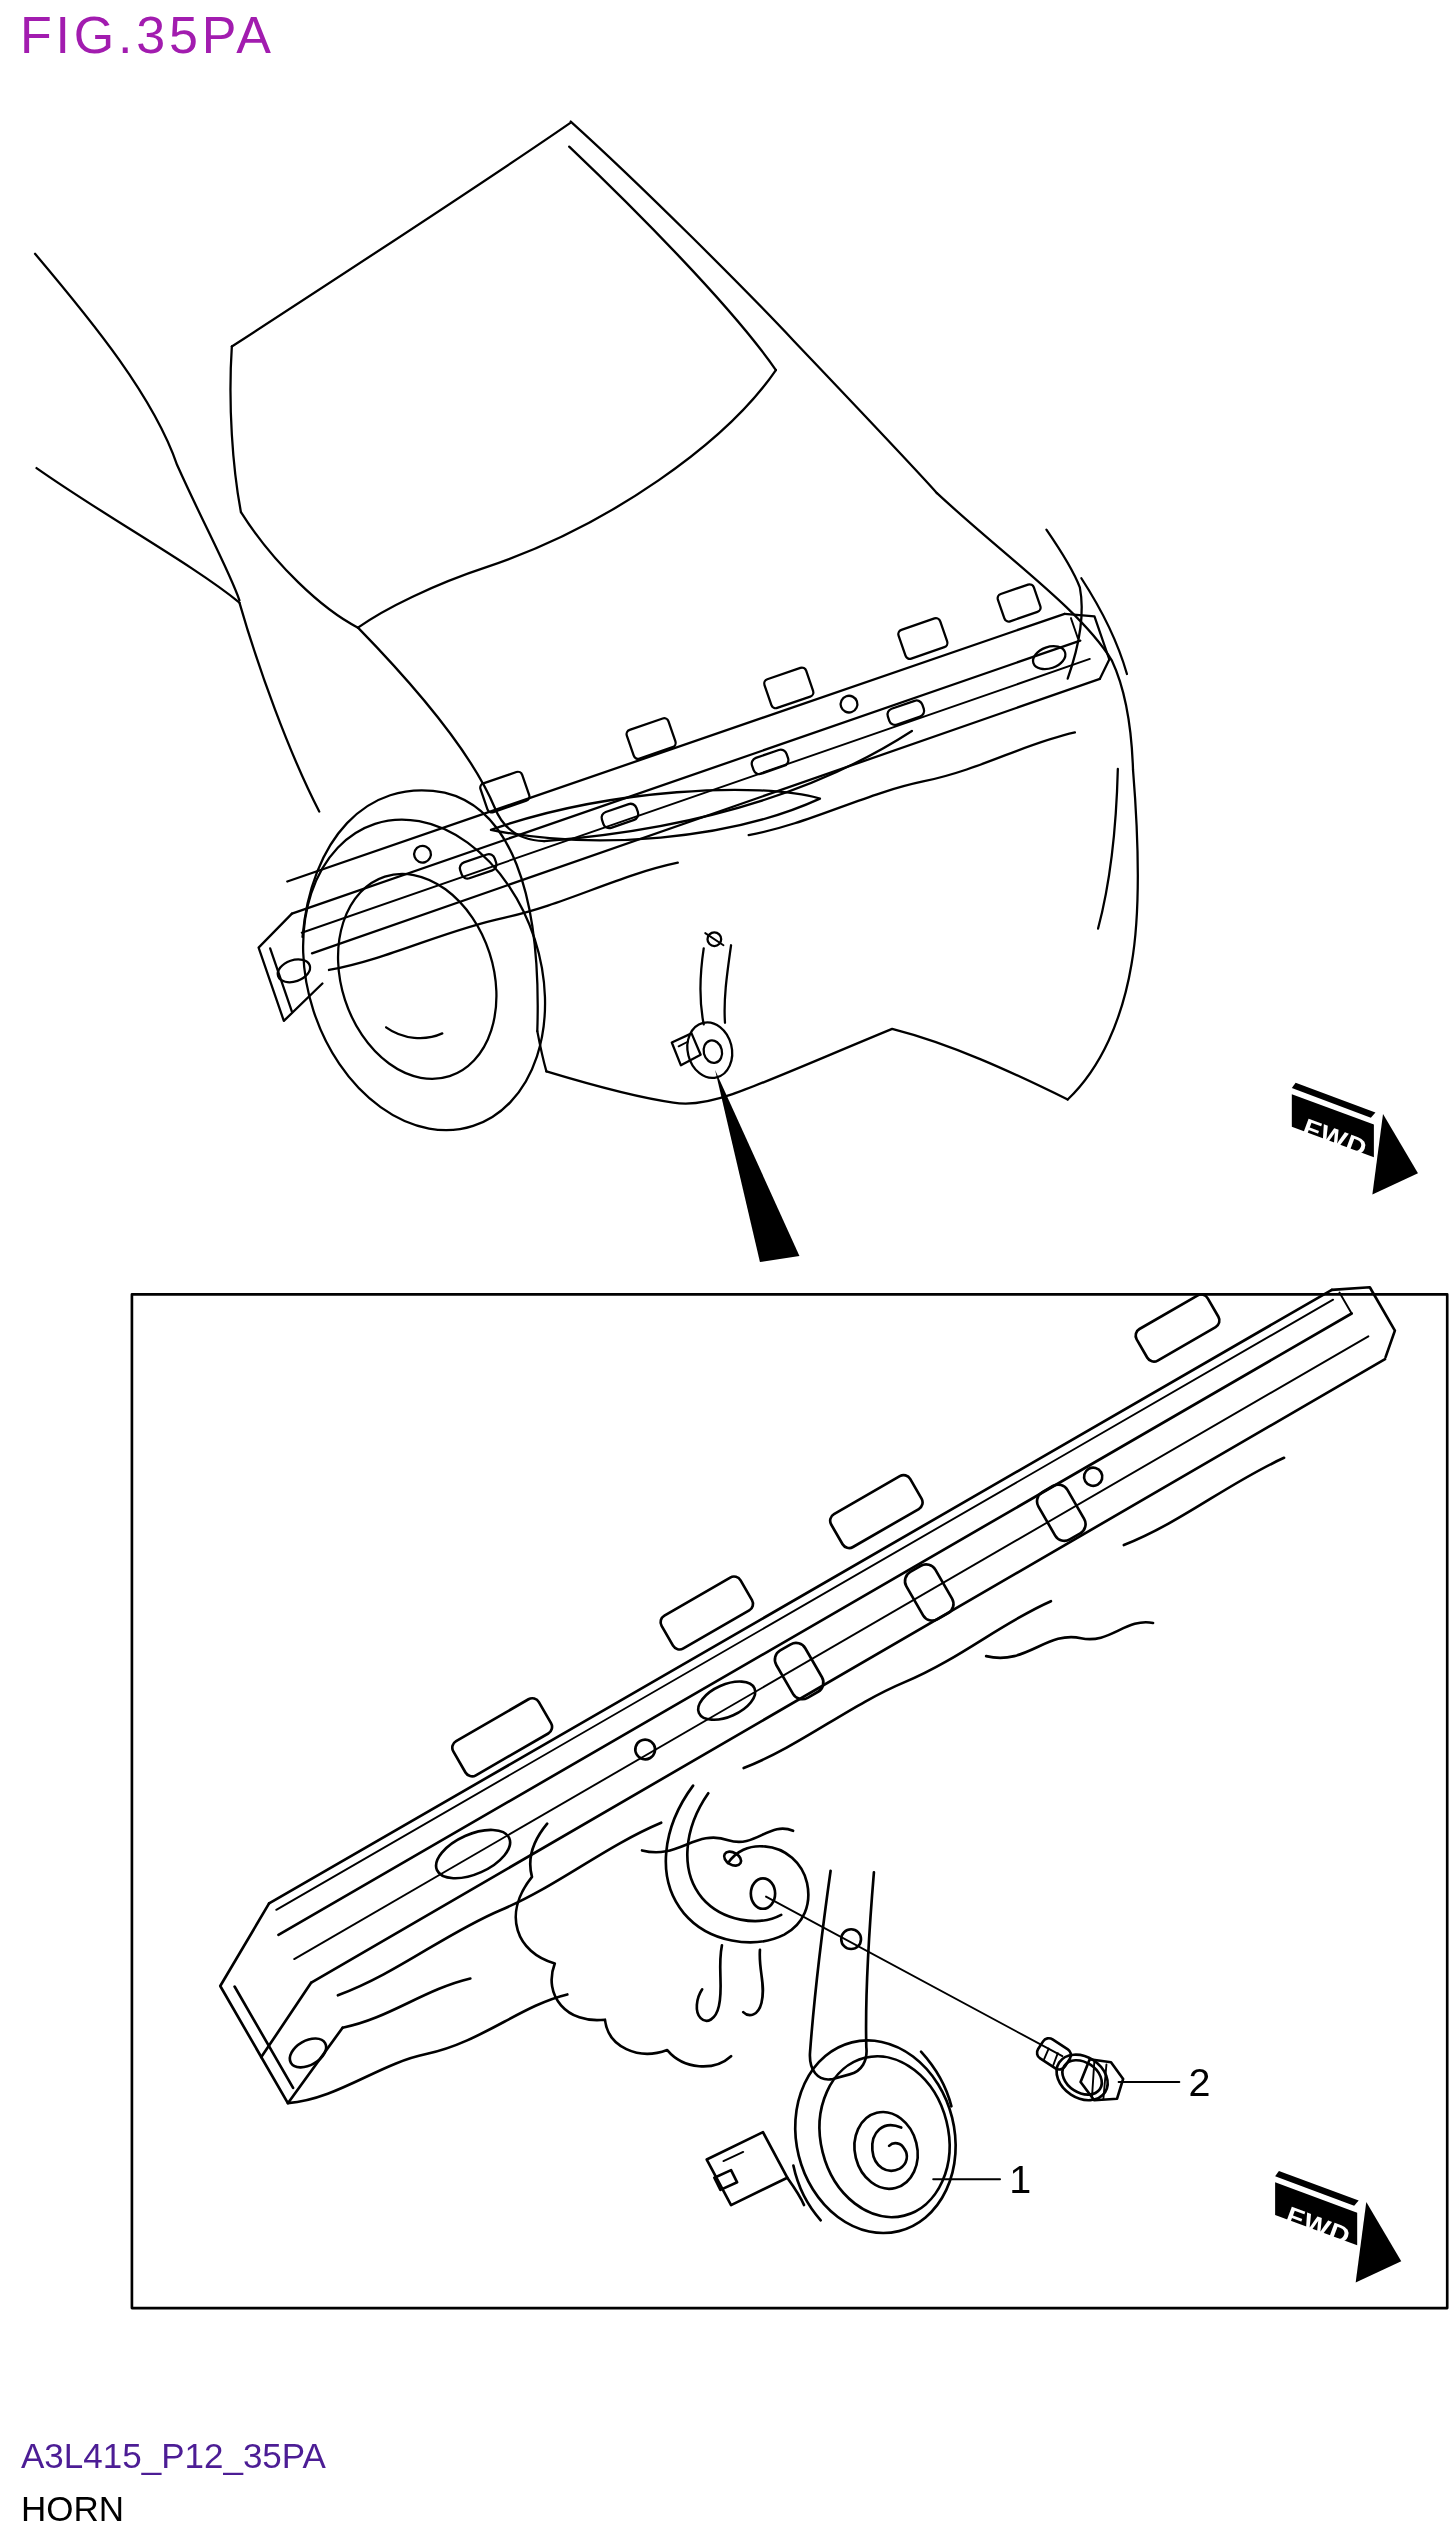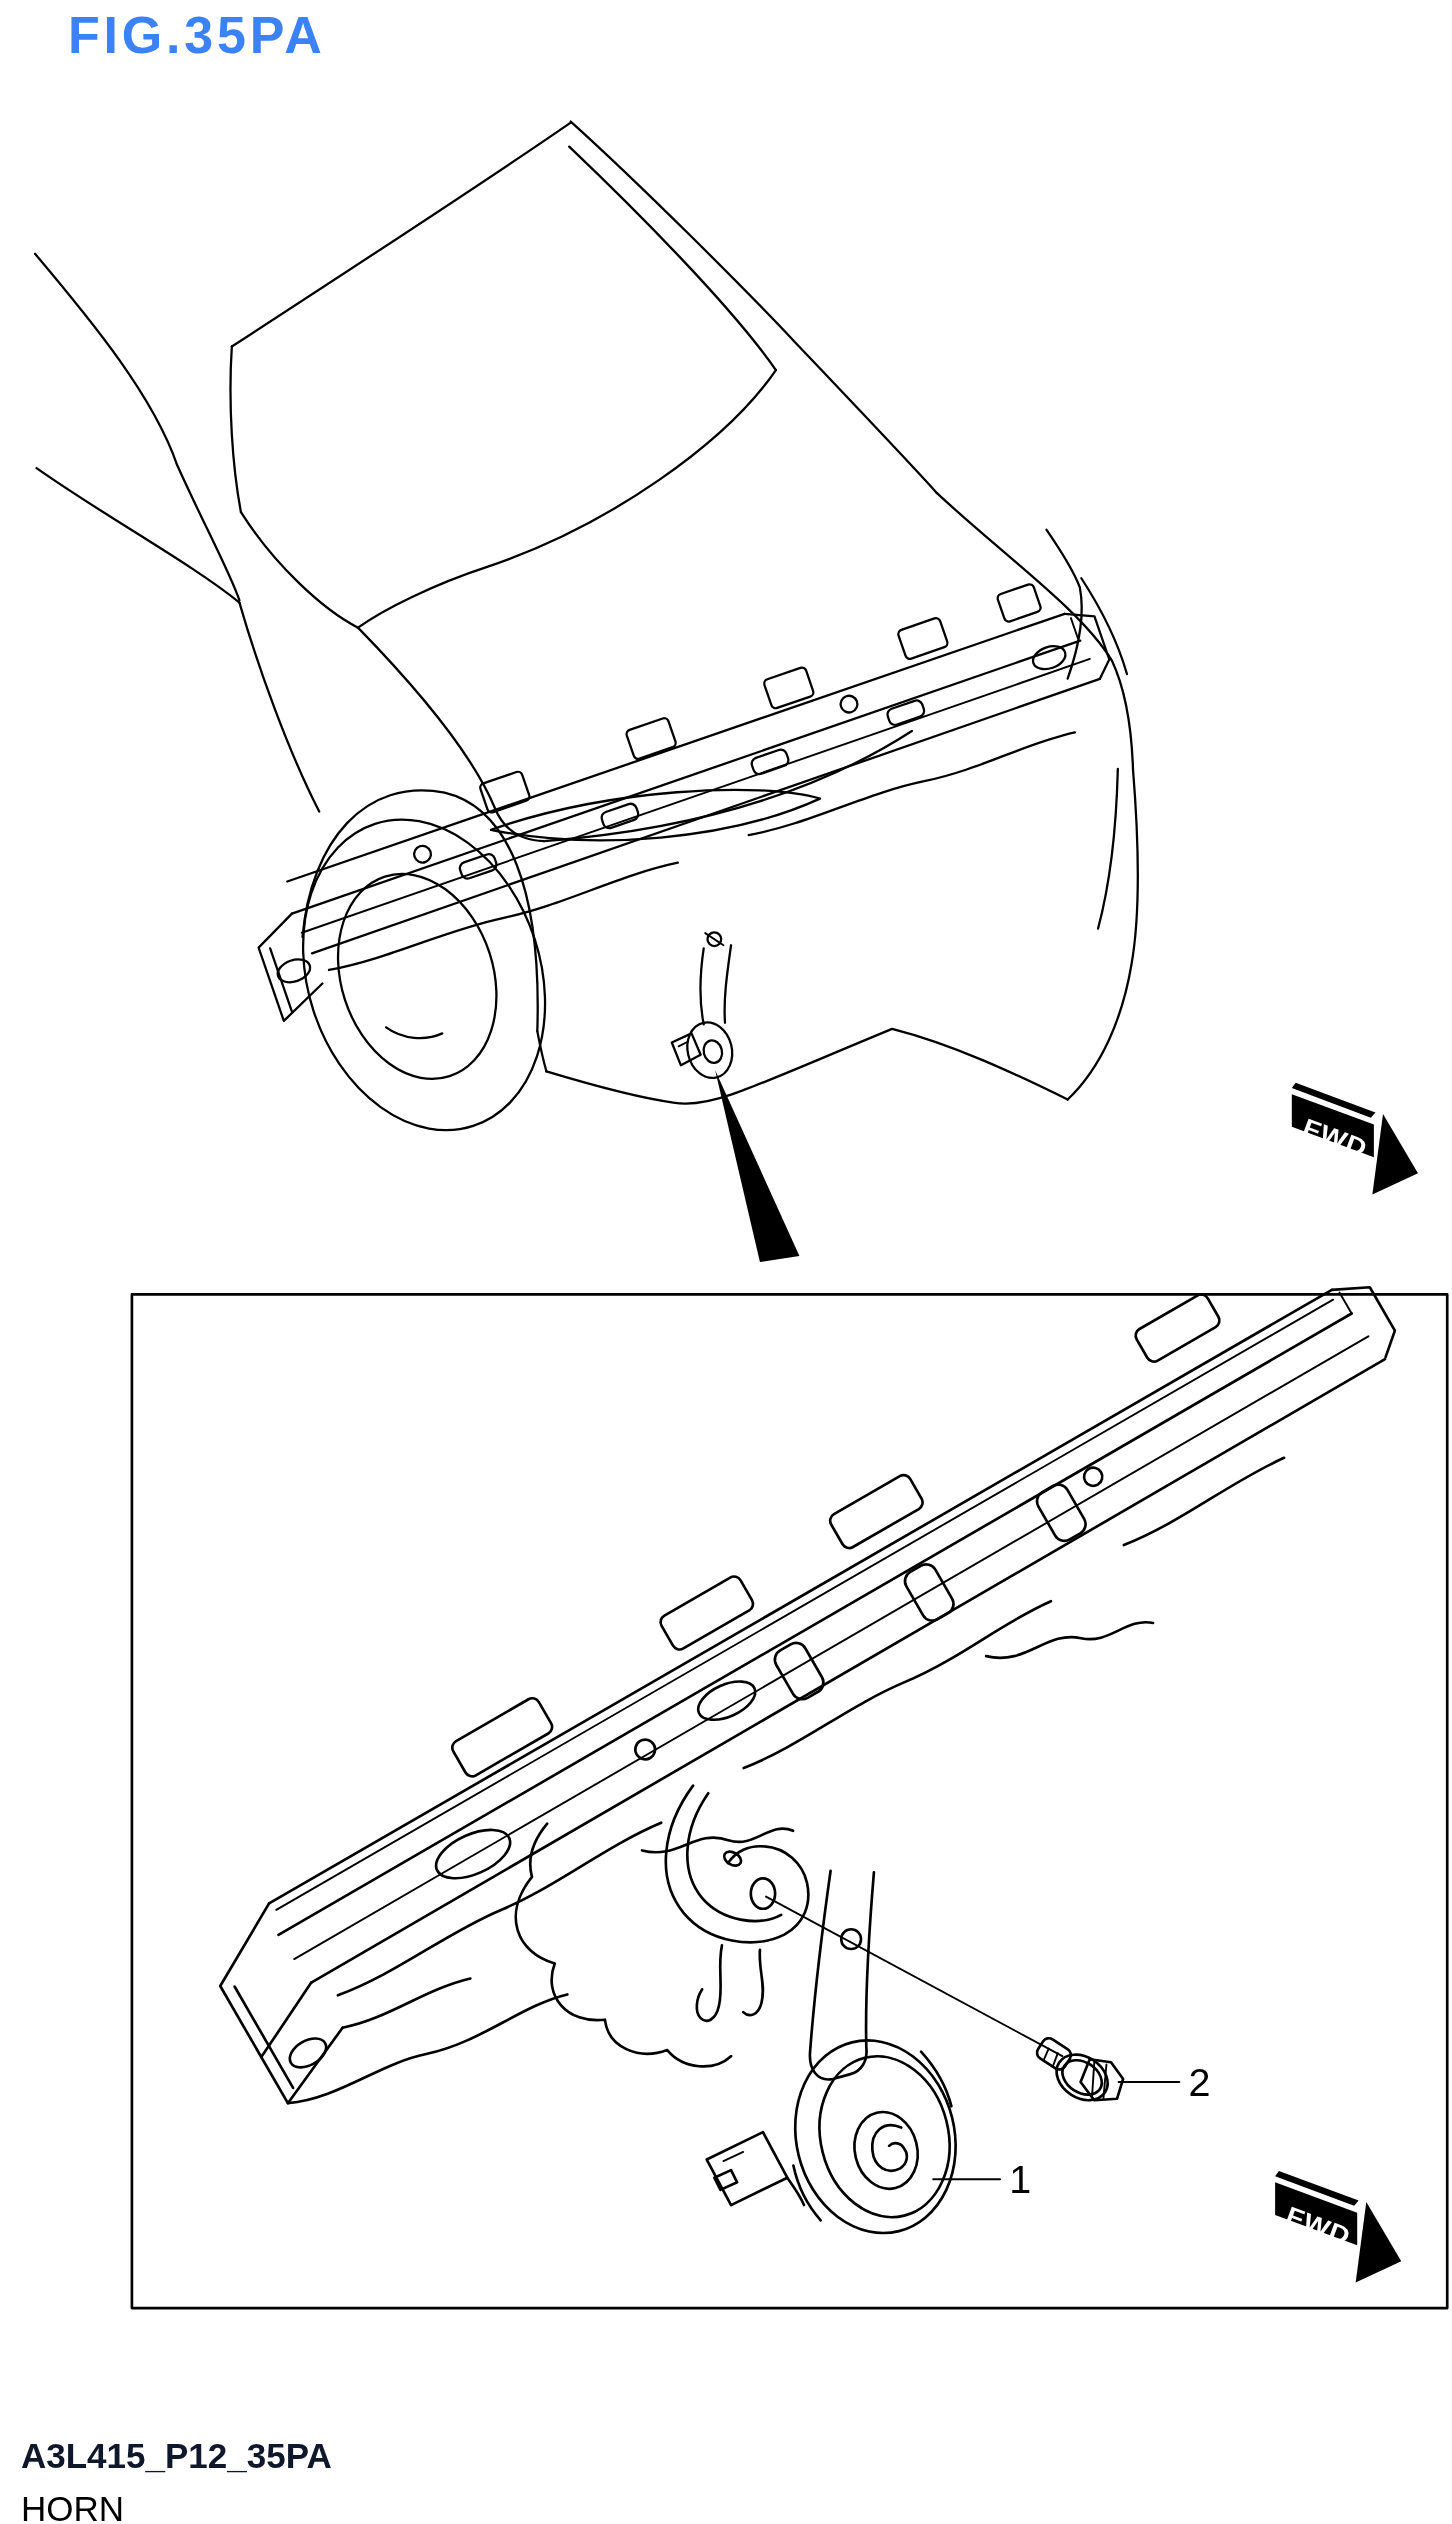--- a/index.html
+++ b/index.html
@@ -1,18 +1,18 @@
 <!DOCTYPE html>
 <html style="font-size:12px"><head>
 <meta charset="utf-8">
 <style>
   html,body{margin:0;padding:0;background:#ffffff;}
   body{width:1453px;height:2525px;position:relative;font-family:"Liberation Sans",sans-serif;color:#000;}
-  .page-title{position:absolute;left:20px;top:4.6px;font-size:52px;letter-spacing:3.8px;font-weight:700;color:#3b82f6;white-space:nowrap;margin-left:48px;}
-  .footer-code{position:absolute;left:21px;top:2436px;font-size:35px;font-weight:700;color:#0f172a;white-space:nowrap;}
+  .page-title{position:absolute;left:20px;top:4.6px;font-size:52px;letter-spacing:3.8px;font-weight:400;color:#a21caf;white-space:nowrap;}
+  .footer-code{position:absolute;left:21px;top:2436px;font-size:35px;font-weight:400;color:#4c1d95;white-space:nowrap;}
   .footer-caption{position:absolute;left:21px;top:2489px;font-size:35px;font-weight:400;color:#000;white-space:nowrap;}
   svg.diagram{position:absolute;left:0;top:0;}
   .ln{fill:none;stroke:#000;stroke-width:3;stroke-linecap:round;stroke-linejoin:round;}
   .ln2{fill:none;stroke:#000;stroke-width:3.5;stroke-linecap:round;stroke-linejoin:round;}
   .thin{fill:none;stroke:#000;stroke-width:2.5;stroke-linecap:round;stroke-linejoin:round;}
   .solid{fill:#000;stroke:none;}
   .part-label{font-size:52px;fill:#000;font-family:"Liberation Sans",sans-serif;}
   .fwd-text{font-size:32px;font-weight:700;fill:#ffffff;letter-spacing:1px;font-family:"Liberation Sans",sans-serif;}
 </style>
 </head>

